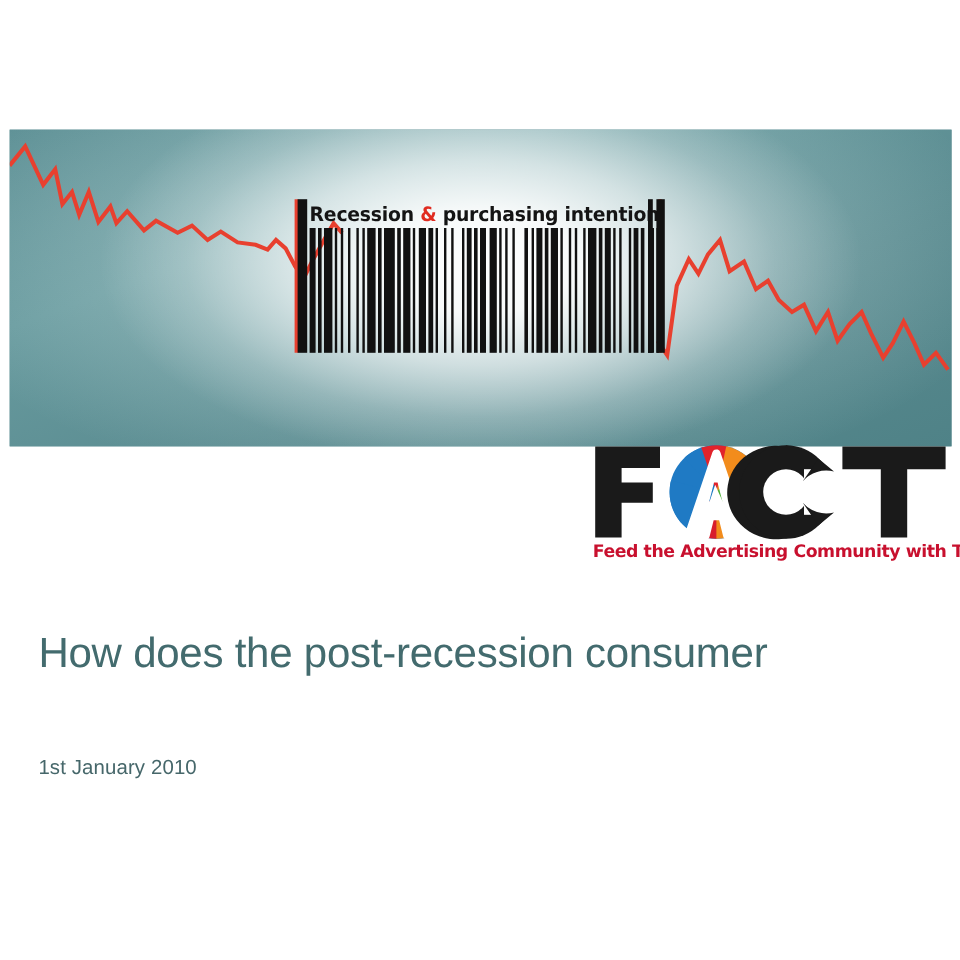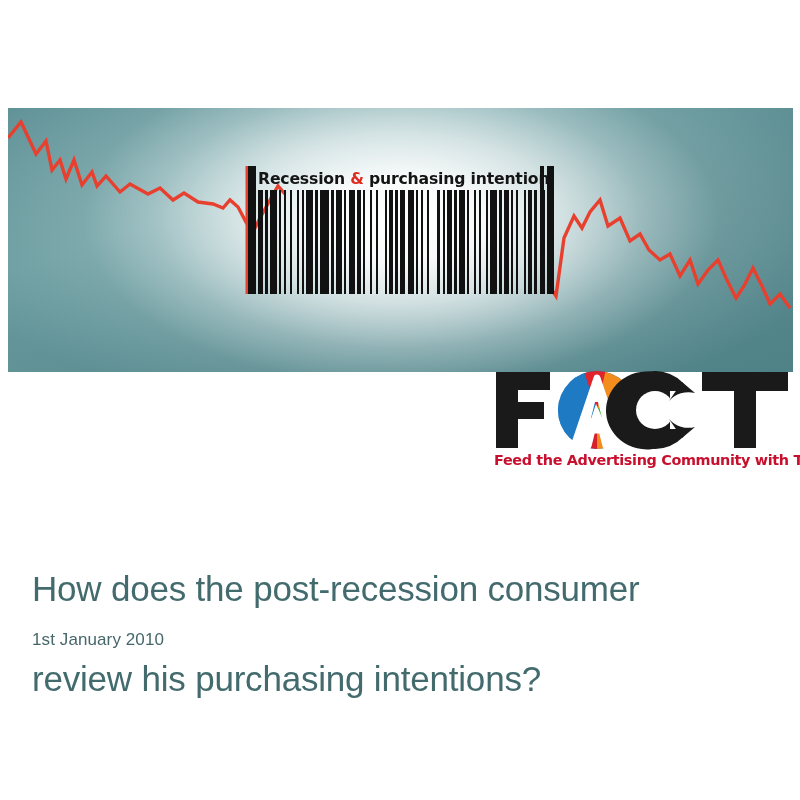--- a/index.html
+++ b/index.html
@@ -141,21 +141,21 @@
     left: 32px;
     top: 522px;
     width: 730px;
     font-family: "Liberation Sans", sans-serif;
     font-weight: 400;
     font-size: 35px;
     line-height: 46px;
     color: #436b6e;
     letter-spacing: -0.2px;
   }
-  .headline-line { display: block; margin-top: 44px; }
+  .headline-line { display: block; }
   .subdate {
     position: absolute;
     left: 32px;
     top: 629px;
     font-family: "Liberation Sans", sans-serif;
     font-weight: 400;
     font-size: 17px;
     line-height: 22px;
     color: #46676a;
     letter-spacing: 0.1px;
@@ -337,18 +337,17 @@
 
       <g>
         <path d="M210,4 H296 V23 H264 V80 H242 V23 H210 Z" fill="#1a1a1a"></path>
       </g>
     </svg>
     <div class="fact-tagline">Feed the Advertising Community with Trends</div>
   </div>
 
   <div class="headline">
     <span class="headline-line">How does the post-recession consumer</span>
-    <span class="headline-line">review his purchasing intentions?</span>
   </div>
 
   <div class="subdate">1st January 2010</div>
 
 </div>
 
 </body></html>

